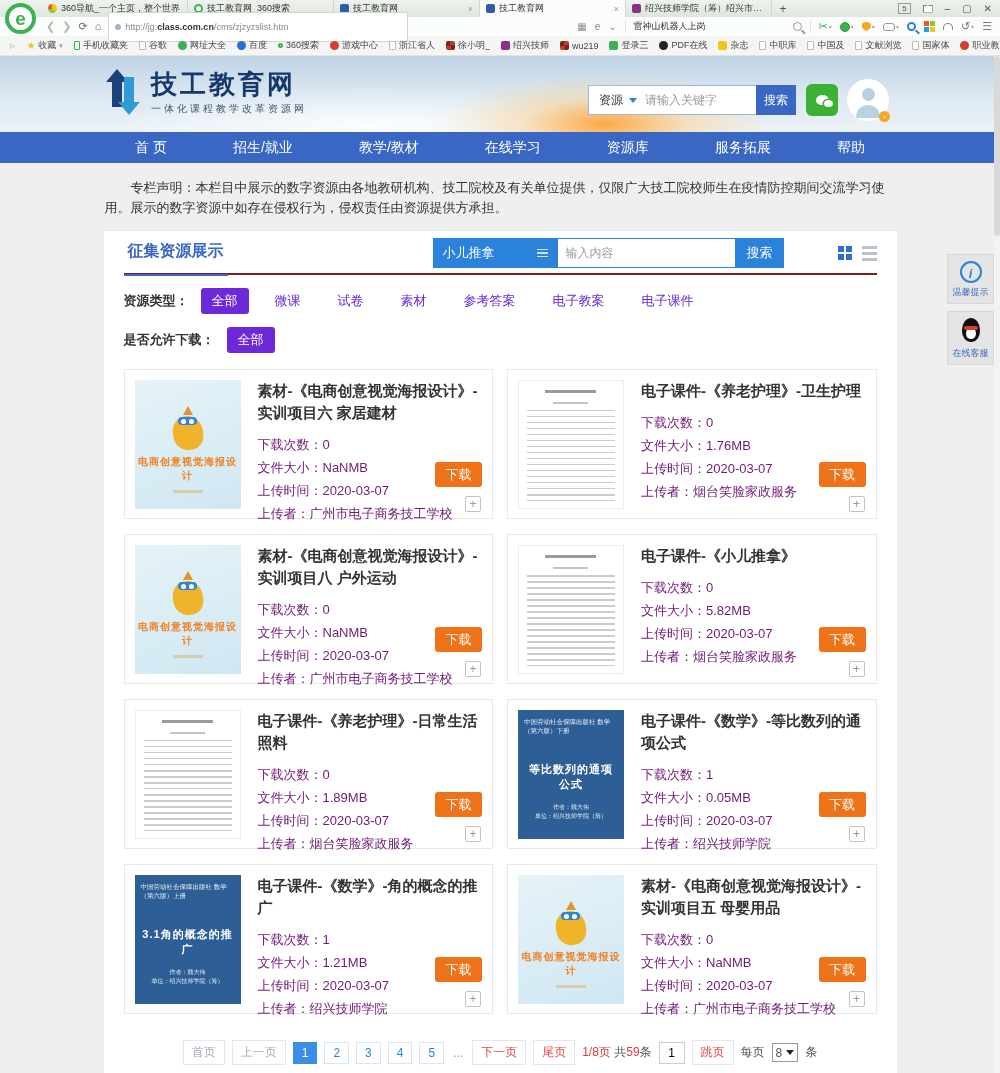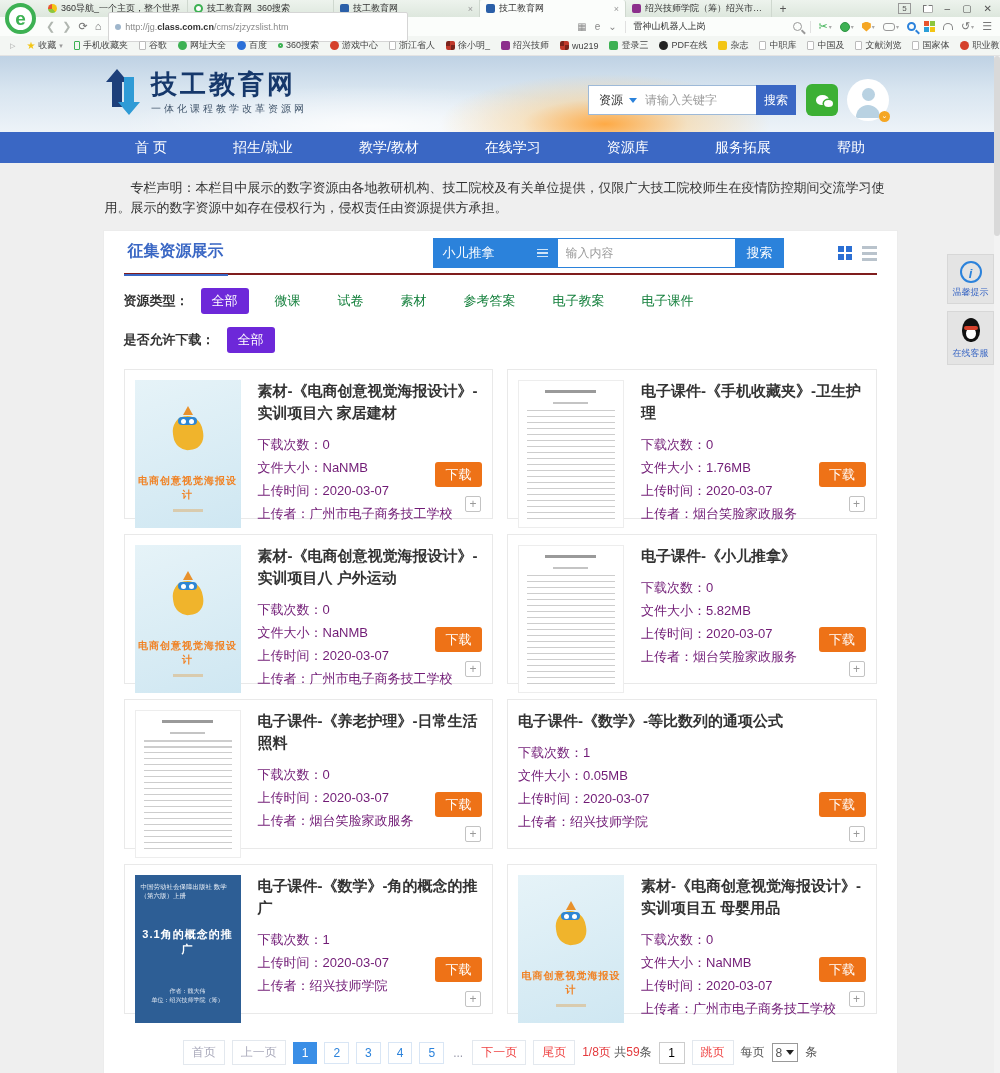--- a/index.html
+++ b/index.html
@@ -102,26 +102,26 @@
   .pinput{width:178px;height:30px;border:1px solid #2b82db;border-left:none;font-size:12px;color:#333;padding:0 8px;margin-top:-10px;outline:none;}
   .pinput::placeholder{color:#9a9a9a;}
   .psearch{width:48px;height:30px;background:#2b82db;color:#fff;border:none;font-size:13px;margin-top:-10px;}
   .views{margin-left:auto;display:flex;gap:10px;align-items:center;margin-top:-10px;}
   .vgrid{display:grid;grid-template-columns:6px 6px;grid-template-rows:6px 6px;gap:2px;}
   .vgrid i{background:#2b6fd4;display:block;}
   .vlist{display:flex;flex-direction:column;gap:3px;}
   .vlist i{display:block;width:15px;height:3px;background:#b9c3cc;}
   .frow{display:flex;align-items:center;font-size:13px;margin-top:13px;}
   .frow .flabel{color:#333;font-weight:bold;margin-right:12px;}
-  .chip{color:#15803d;margin-right:15px;padding:4px 11px;border-radius:3px;}
+  .chip{color:#6d28d9;margin-right:15px;padding:4px 11px;border-radius:3px;}
   .chip.on{background:#6d28d9;color:#fff;}
   
   .cards{display:grid;grid-template-columns:1fr 1fr;gap:15px 14px;margin-top:16px;}
   .card{border:1px solid #e9e9e9;height:150px;padding:10px;display:flex;position:relative;background:#fff;}
-  .thumb{width:106px;height:148px;flex:none;margin-right:17px;position:relative;overflow:hidden;}
+  .thumb{width:106px;height:129px;flex:none;margin-right:17px;position:relative;overflow:hidden;}
   .thumb.poster{background:linear-gradient(160deg,#e6f3f8,#cfe7f2);}
   .mascot{position:absolute;left:36px;top:26px;width:34px;height:44px;}
   .mascot .bodyy{position:absolute;left:2px;top:10px;width:30px;height:34px;background:#f0b42c;border-radius:46% 50% 42% 46%;transform:rotate(-8deg);}
   .mascot .hat{position:absolute;left:12px;top:0;width:0;height:0;border-left:5px solid transparent;border-right:5px solid transparent;border-bottom:9px solid #e8912c;}
   .mascot .gog{position:absolute;left:7px;top:11px;width:19px;height:8px;background:#2e86d4;border-radius:4px;}
   .mascot .gog::before,.mascot .gog::after{content:"";position:absolute;top:1.5px;width:5px;height:5px;border-radius:50%;background:#fff;}
   .mascot .gog::before{left:3px;} .mascot .gog::after{left:11px;}
   .postertxt{position:absolute;left:0;right:0;bottom:26px;text-align:center;color:#f08326;font-size:10px;font-weight:bold;letter-spacing:1px;}
   .postersub{position:absolute;left:38px;bottom:16px;width:30px;height:3px;background:#d9cbae;}
   .thumb.doc{background:#fff;border:1px solid #ededed;}
@@ -445,21 +445,21 @@
         <button class="dlbtn">下载</button>
         <div class="plus">+</div>
       </div>
     </div>
 
     <div class="card">
       <div class="thumb doc">
           <span class="docpage"></span>
         </div>
       <div class="cbody">
-        <div class="ctitle">电子课件-《手机收藏夹》-卫生护理</div>
+        <div class="ctitle">电子课件-《养老护理》-卫生护理</div>
         <div class="cmeta">
           <div><span>下载次数：</span><span>0</span></div>
           <div><span>文件大小：</span><span>1.76MB</span></div>
           <div><span>上传时间：</span><span>2020-03-07</span></div>
           <div><span>上传者：</span><span>烟台笑脸家政服务</span></div>
         </div>
         <button class="dlbtn">下载</button>
         <div class="plus">+</div>
       </div>
     </div>
@@ -505,29 +505,35 @@
     </div>
 
     <div class="card">
       <div class="thumb doc">
           <span class="docpage"></span>
         </div>
       <div class="cbody">
         <div class="ctitle">电子课件-《养老护理》-日常生活照料</div>
         <div class="cmeta">
           <div><span>下载次数：</span><span>0</span></div>
+          <div><span>文件大小：</span><span>1.89MB</span></div>
           <div><span>上传时间：</span><span>2020-03-07</span></div>
           <div><span>上传者：</span><span>烟台笑脸家政服务</span></div>
         </div>
         <button class="dlbtn">下载</button>
         <div class="plus">+</div>
       </div>
     </div>
 
     <div class="card">
+      <div class="thumb slide">
+        <span class="slhead">中国劳动社会保障出版社 数学（第六版）下册</span>
+        <span class="sltitle">等比数列的通项公式</span>
+        <span class="slfoot"><span>作者：魏大伟</span><br><span>单位：绍兴技师学院（筹）</span></span>
+      </div>
       <div class="cbody">
         <div class="ctitle">电子课件-《数学》-等比数列的通项公式</div>
         <div class="cmeta">
           <div><span>下载次数：</span><span>1</span></div>
           <div><span>文件大小：</span><span>0.05MB</span></div>
           <div><span>上传时间：</span><span>2020-03-07</span></div>
           <div><span>上传者：</span><span>绍兴技师学院</span></div>
         </div>
         <button class="dlbtn">下载</button>
         <div class="plus">+</div>
@@ -537,20 +543,21 @@
     <div class="card">
       <div class="thumb slide">
         <span class="slhead">中国劳动社会保障出版社 数学（第六版）上册</span>
         <span class="sltitle">3.1角的概念的推广</span>
         <span class="slfoot"><span>作者：魏大伟</span><br><span>单位：绍兴技师学院（筹）</span></span>
       </div>
       <div class="cbody">
         <div class="ctitle">电子课件-《数学》-角的概念的推广</div>
         <div class="cmeta">
           <div><span>下载次数：</span><span>1</span></div>
+          <div><span>文件大小：</span><span>1.21MB</span></div>
           <div><span>上传时间：</span><span>2020-03-07</span></div>
           <div><span>上传者：</span><span>绍兴技师学院</span></div>
         </div>
         <button class="dlbtn">下载</button>
         <div class="plus">+</div>
       </div>
     </div>
 
     <div class="card">
       <div class="thumb poster">

